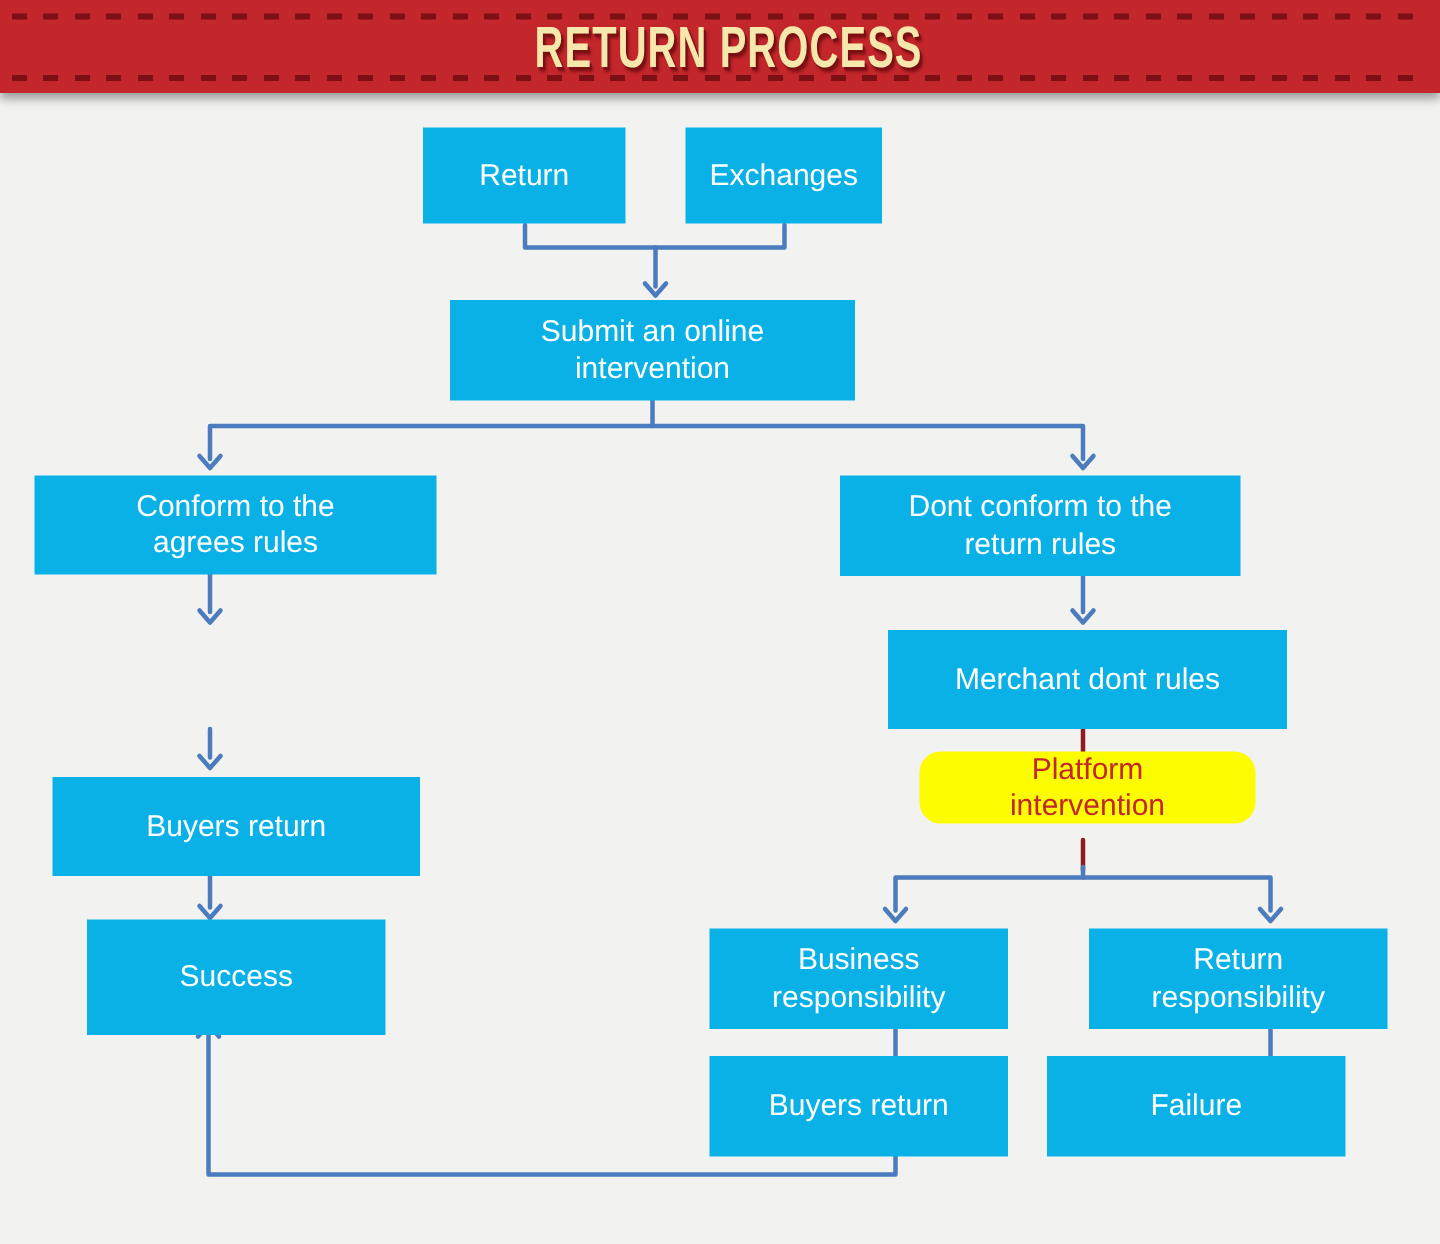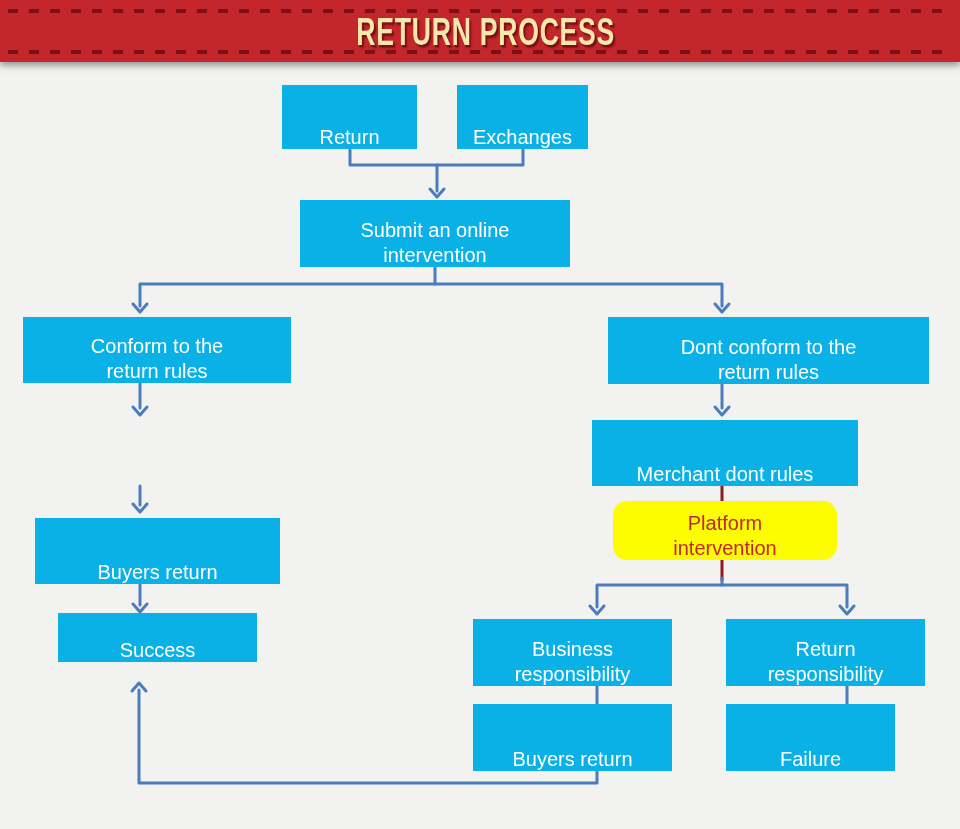--- a/index.html
+++ b/index.html
@@ -31,21 +31,21 @@
     letter-spacing:1px;
   }
   .title .t-inner{
     display:inline-block;
     transform:scale(.72,1.05);transform-origin:center top;
     text-shadow:2px 2px 0 var(--title-shadow,#7a1013), 3px 3px 2px rgba(70,0,0,.45);
   }
 
   
   .node{
-    position:absolute;display:flex;align-items:flex-end;justify-content:center;
+    position:absolute;display:flex;align-items:center;justify-content:center;
     background:var(--node-cyan,#0ab1e7);color:var(--node-text,#fff);
     font-size:20px;line-height:1.22;text-align:center;
   }
   .node .node-label{display:inline-block;}
   .node.yellow{
     background:var(--yellow-fill,#fdfc00);
     color:var(--yellow-text,#c1272d);
     border-radius:14px;
   }
   .mw140{max-width:140px;} .mw150{max-width:150px;}
@@ -101,47 +101,47 @@
   <div class="node" style="left:282px;top:85px;width:135px;height:64px">
     <span class="node-label">Return</span>
   </div>
   <div class="node" style="left:457px;top:85px;width:131px;height:64px">
     <span class="node-label">Exchanges</span>
   </div>
   <div class="node" style="left:300px;top:200px;width:270px;height:67px">
     <span class="node-label mw180">Submit an online intervention</span>
   </div>
   <div class="node" style="left:23px;top:317px;width:268px;height:66px">
-    <span class="node-label mw170">Conform to the return rules</span>
+    <span class="node-label mw170">Conform to the agrees rules</span>
   </div>
-  <div class="node" style="left:608px;top:317px;width:321px;height:67px">
+  <div class="node" style="left:560px;top:317px;width:267px;height:67px">
     <span class="node-label mw210">Dont conform to the return rules</span>
   </div>
   <div class="node" style="left:592px;top:420px;width:266px;height:66px">
     <span class="node-label">Merchant dont rules</span>
   </div>
   <div class="node" style="left:35px;top:518px;width:245px;height:66px">
     <span class="node-label">Buyers return</span>
   </div>
-  <div class="node yellow" style="left:613px;top:501px;width:224px;height:59px">
+  <div class="node yellow" style="left:613px;top:501px;width:224px;height:48px">
     <span class="node-label mw140">Platform intervention</span>
   </div>
-  <div class="node" style="left:58px;top:613px;width:199px;height:49px">
+  <div class="node" style="left:58px;top:613px;width:199px;height:77px">
     <span class="node-label">Success</span>
   </div>
   <div class="node" style="left:473px;top:619px;width:199px;height:67px">
     <span class="node-label mw150">Business responsibility</span>
   </div>
   <div class="node" style="left:726px;top:619px;width:199px;height:67px">
     <span class="node-label mw150">Return responsibility</span>
   </div>
   <div class="node" style="left:473px;top:704px;width:199px;height:67px">
     <span class="node-label">Buyers return</span>
   </div>
-  <div class="node" style="left:726px;top:704px;width:169px;height:67px">
+  <div class="node" style="left:698px;top:704px;width:199px;height:67px">
     <span class="node-label">Failure</span>
   </div>
 
   <header class="banner">
     <div class="dash top"></div>
     <h1 class="title">
       <span class="t-inner">RETURN PROCESS</span>
     </h1>
     <div class="dash bottom"></div>
   </header>

